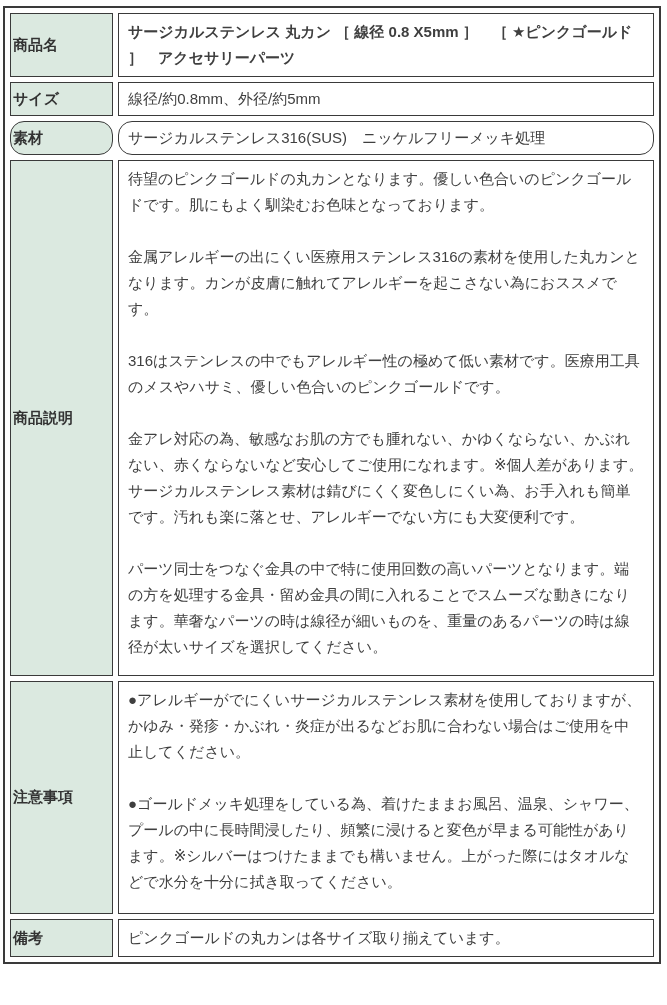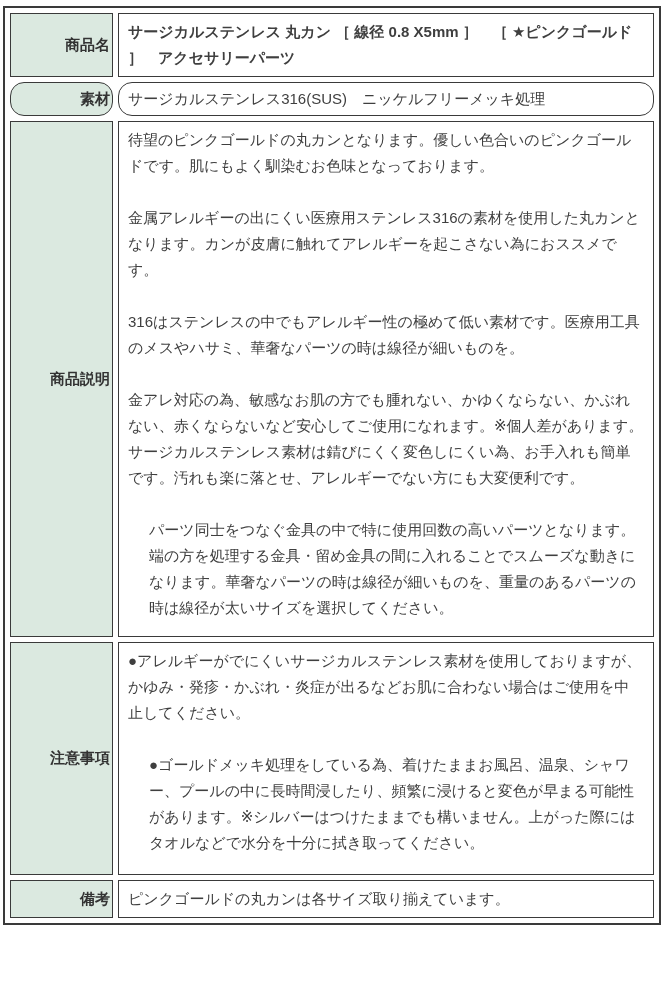--- a/index.html
+++ b/index.html
@@ -24,21 +24,21 @@
     background: #ffffff;
     table-layout: fixed;
   }
   th.spec-label {
     width: 103px;
     background: #dbe9e0;
     border: 1px solid #3a3a3a;
     font-size: 15px;
     font-weight: bold;
     color: #333333;
-    text-align: right;
+    text-align: left;
     vertical-align: middle;
     box-sizing: border-box;
     padding: 2px;
   }
   td.spec-value {
     border: 1px solid #3a3a3a;
     font-size: 15px;
     color: #3f3f3f;
     line-height: 26px;
     padding: 3px 9px;
@@ -53,51 +53,54 @@
   }
   td.spec-value.is-bold {
     font-weight: bold;
   }
   .spec-value p {
     margin: 0 0 26px 0;
     padding: 0;
   }
   .spec-value p:last-child {
     margin-bottom: 0;
-    margin-left: 21px;
   }
   
   tr.row-product-name  th, tr.row-product-name  td { height: 64px; }
   tr.row-size          th, tr.row-size          td { height: 31px; }
   tr.row-material      th, tr.row-material      td { height: 31px; border-radius: 14px; }
   tr.row-color         th, tr.row-color         td { height: 31px; }
   tr.row-description   th, tr.row-description   td { height: 516px; }
   tr.row-caution       th, tr.row-caution       td { height: 233px; }
   tr.row-remarks       th, tr.row-remarks       td { height: 38px; }
 </style>
 </head>
 <body>
 
 <div class="page">
   <table class="spec-table">
     <tbody>
       <tr class="row-product-name">
         <th class="spec-label">商品名</th>
         <td class="spec-value is-bold">サージカルステンレス 丸カン ［ 線径 0.8 X5mm ］　［ ★ピンクゴールド ］　アクセサリーパーツ</td>
       </tr>
+      <tr class="row-size">
+        <th class="spec-label">サイズ</th>
+        <td class="spec-value">線径/約0.8mm、外径/約5mm</td>
+      </tr>
       <tr class="row-material">
         <th class="spec-label">素材</th>
         <td class="spec-value">サージカルステンレス316(SUS)　ニッケルフリーメッキ処理</td>
       </tr>
       <tr class="row-description">
         <th class="spec-label">商品説明</th>
         <td class="spec-value is-top">
           <p>待望のピンクゴールドの丸カンとなります。優しい色合いのピンクゴールドです。肌にもよく馴染むお色味となっております。</p>
           <p>金属アレルギーの出にくい医療用ステンレス316の素材を使用した丸カンとなります。カンが皮膚に触れてアレルギーを起こさない為におススメです。</p>
-          <p>316はステンレスの中でもアレルギー性の極めて低い素材です。医療用工具のメスやハサミ、華奢なパーツの時は線径が細いものを。</p>
+          <p>316はステンレスの中でもアレルギー性の極めて低い素材です。医療用工具のメスやハサミ、優しい色合いのピンクゴールドです。</p>
           <p>金アレ対応の為、敏感なお肌の方でも腫れない、かゆくならない、かぶれない、赤くならないなど安心してご使用になれます。※個人差があります。 サージカルステンレス素材は錆びにくく変色しにくい為、お手入れも簡単です。汚れも楽に落とせ、アレルギーでない方にも大変便利です。</p>
           <p>パーツ同士をつなぐ金具の中で特に使用回数の高いパーツとなります。端の方を処理する金具・留め金具の間に入れることでスムーズな動きになります。華奢なパーツの時は線径が細いものを、重量のあるパーツの時は線径が太いサイズを選択してください。</p>
         </td>
       </tr>
       <tr class="row-caution">
         <th class="spec-label">注意事項</th>
         <td class="spec-value is-top">
           <p>●アレルギーがでにくいサージカルステンレス素材を使用しておりますが、かゆみ・発疹・かぶれ・炎症が出るなどお肌に合わない場合はご使用を中止してください。</p>
           <p>●ゴールドメッキ処理をしている為、着けたままお風呂、温泉、シャワー、プールの中に長時間浸したり、頻繁に浸けると変色が早まる可能性があります。※シルバーはつけたままでも構いません。上がった際にはタオルなどで水分を十分に拭き取ってください。</p>
         </td>

